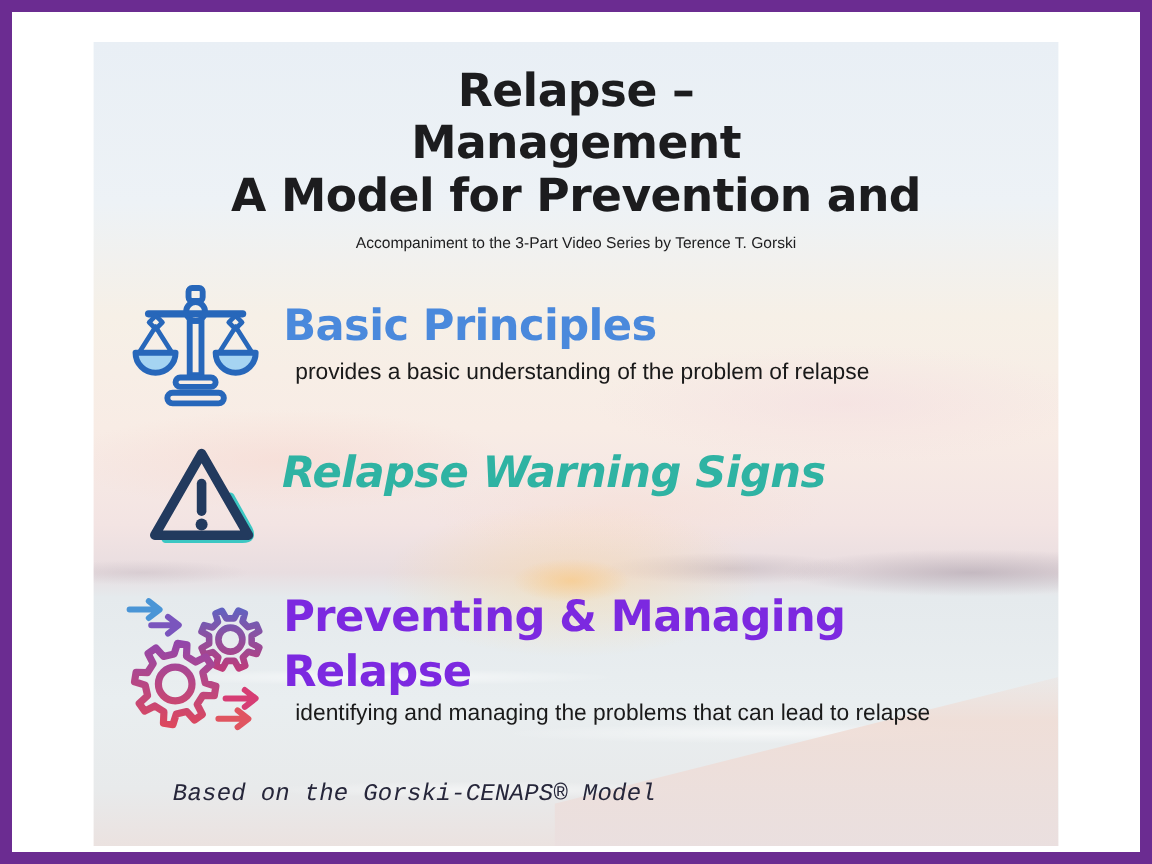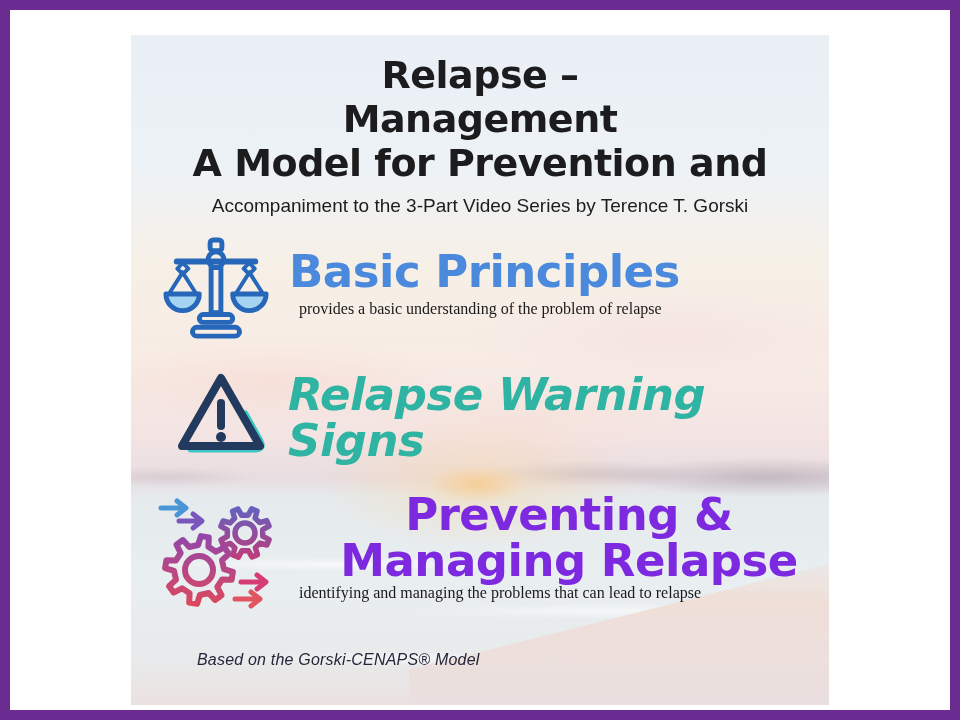--- a/index.html
+++ b/index.html
@@ -12,21 +12,21 @@
   .outer-frame {
     width: 960px; height: 720px;
     border: 10px solid #6b2c91;
     background: #ffffff;
     display: flex;
     align-items: center;
     justify-content: center;
   }
   .photo-card {
     position: relative;
-    width: 698px; height: 670px;
+    width: 804px; height: 670px;
     overflow: hidden;
     background:
       
       radial-gradient(ellipse 70px 26px at 49.5% 67%, rgba(250,196,120,0.55), rgba(250,196,120,0) 70%),
       
       radial-gradient(ellipse 210px 85px at 49.5% 67%, rgba(250,216,166,0.55), rgba(250,216,166,0) 75%),
       
       radial-gradient(ellipse 210px 26px at 91% 66%, rgba(138,126,142,0.38), rgba(138,126,142,0) 75%),
       radial-gradient(ellipse 140px 18px at 66% 65.5%, rgba(150,138,150,0.28), rgba(150,138,150,0) 75%),
       radial-gradient(ellipse 120px 14px at 5% 66%, rgba(160,148,160,0.22), rgba(160,148,160,0) 75%),
@@ -56,58 +56,58 @@
     font-family: "DejaVu Sans", "Liberation Sans", sans-serif;
     font-weight: bold;
     font-size: 38px;
     line-height: 44px;
     color: #1c1c1e;
     letter-spacing: -0.5px;
   }
   .subtitle {
     position: absolute; top: 160px; left: 0; width: 100%;
     text-align: center;
-    font-size: 19px;
+    font-size: 13px;
     color: #1d1d1f;
   }
   .section { position: absolute; left: 0; width: 100%; }
   .section-icon { position: absolute; }
   .section-heading {
     position: absolute;
     font-family: "DejaVu Sans", "Liberation Sans", sans-serif;
     font-weight: bold;
-    font-size: 45px;
+    font-size: 36px;
     line-height: 46px;
     letter-spacing: -0.5px;
   }
   .section-desc {
     position: absolute;
-    font-size: 16px;
+    font-size: 19px;
     color: #1a1a1a;
     white-space: nowrap;
-    font-family: Liberation Serif, serif;
   }
   .sec-1 { top: 200px; height: 140px; }
   .sec-1 .section-icon { left: 31px; top: 2px; }
   .sec-1 .section-heading { left: 158px; top: 14px; }
   .sec-1 .section-desc { left: 168px; top: 65px; }
   .sec-2 { top: 335px; height: 125px; }
   .sec-2 .section-icon { left: 40px; top: 0px; }
   .sec-2 .section-heading { left: 157px; top: 2px; font-style: italic; }
   .sec-2 .section-desc { left: 155px; top: 52px; }
-  .sec-3 { top: 455px; height: 155px; text-align: center; }
+  .sec-3 { top: 455px; height: 155px; }
   .sec-3 .section-icon { left: 24px; top: 4px; }
   .sec-3 .section-heading { left: 158px; top: 2px; width: 560px; }
   .sec-3 .section-desc { left: 168px; top: 94px; }
   .footer-note {
     position: absolute; top: 616px; left: 66px;
     font-style: italic;
-    font-size: 16px;
+    font-size: 20px;
     color: #26263a;
     letter-spacing: 0.2px;
+    font-family: Liberation Mono, monospace;
   }
   svg { display: block; }
 </style>
 </head>
 <body>
 
 <div class="outer-frame">
   <div class="photo-card">
     <div class="sand-bank"></div>
 

